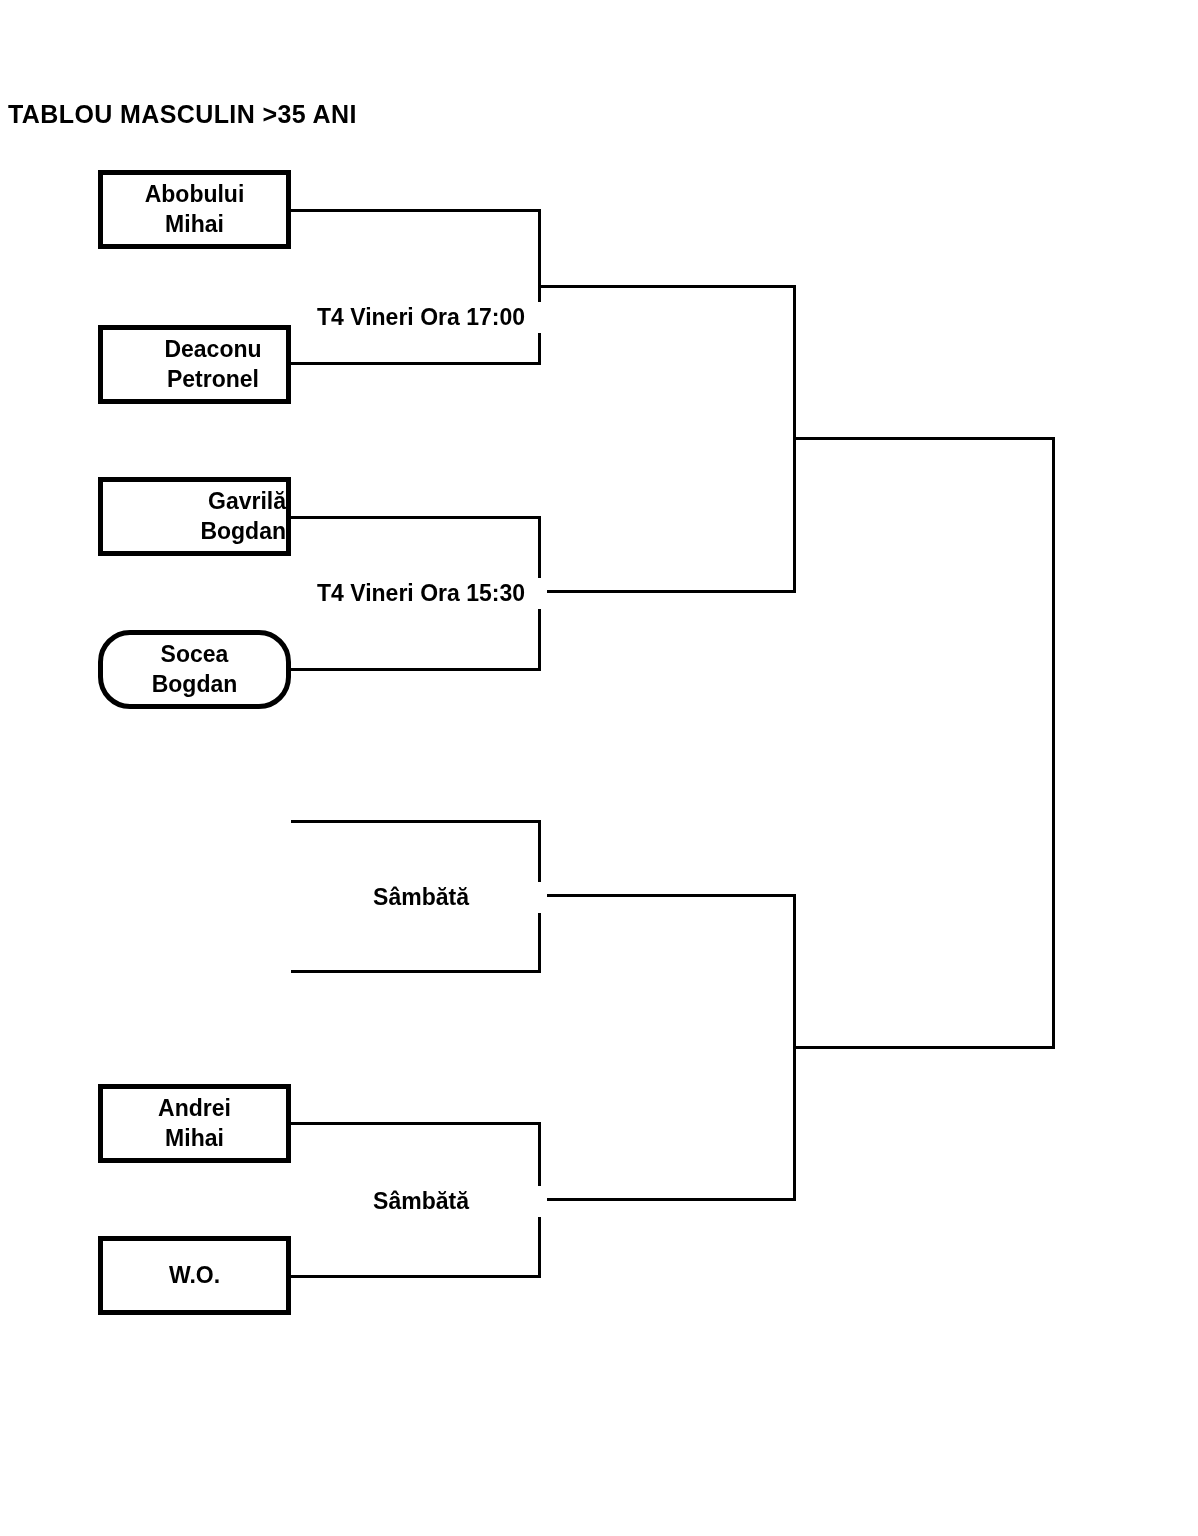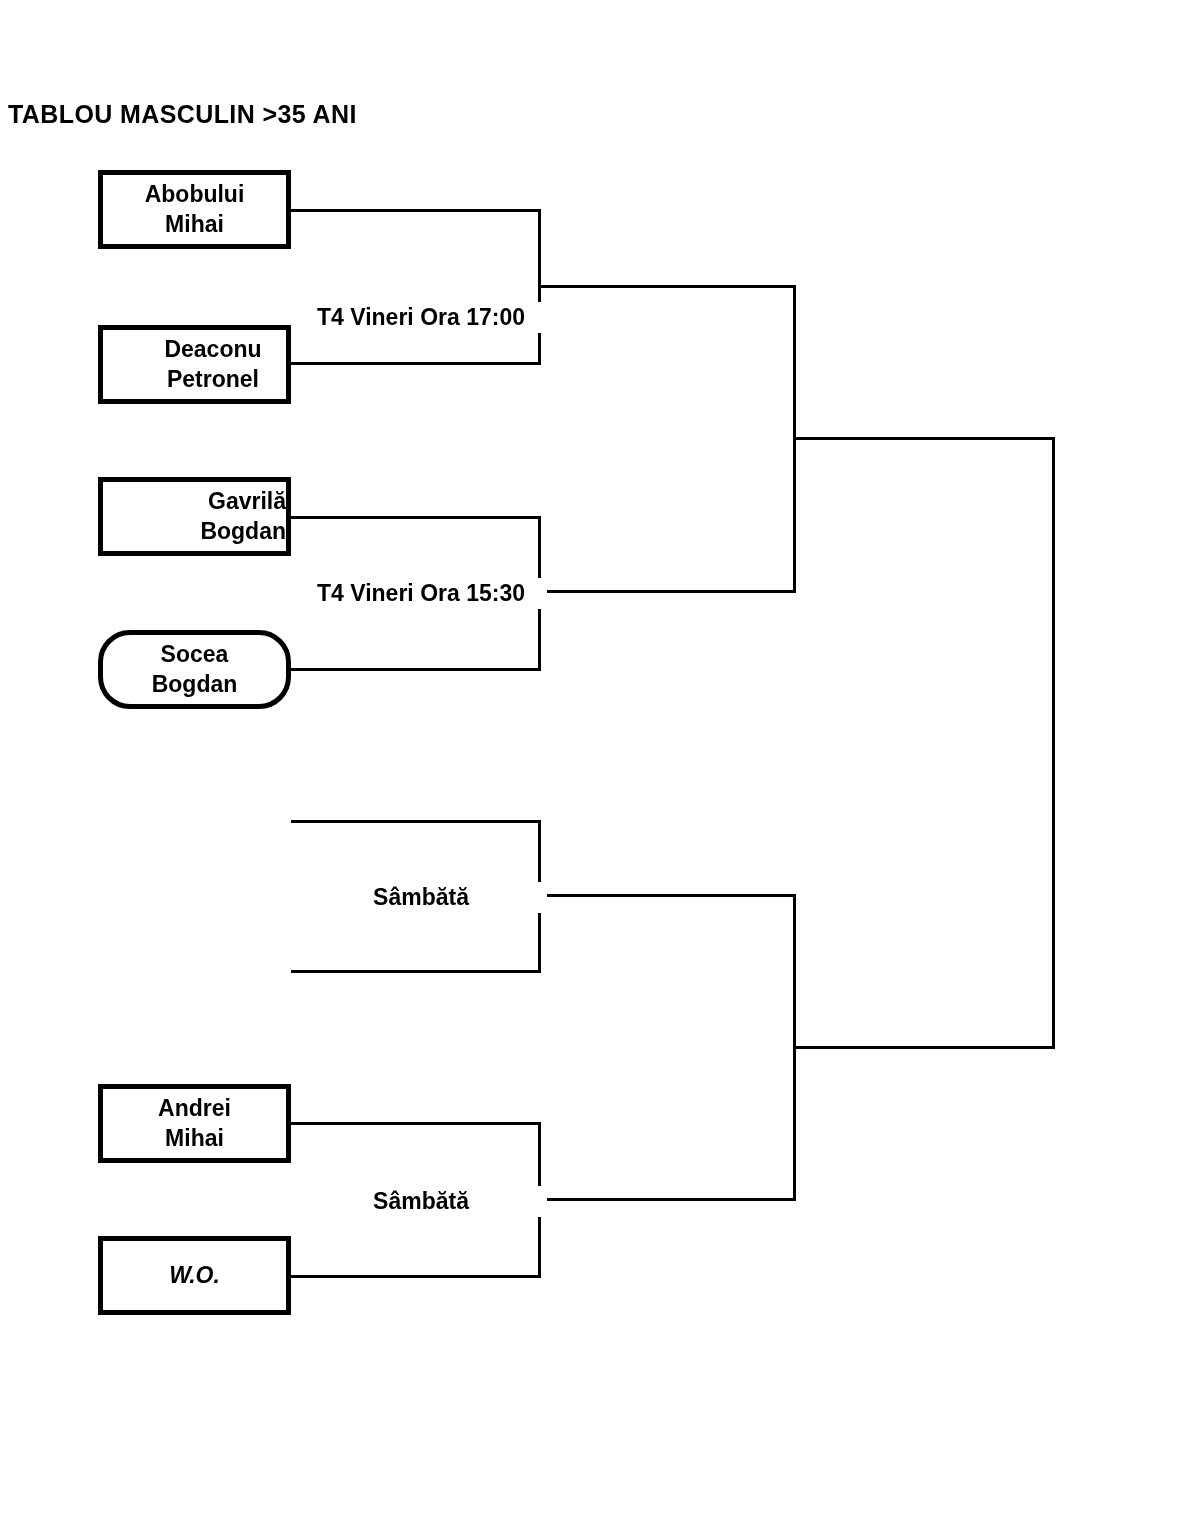--- a/index.html
+++ b/index.html
@@ -115,21 +115,21 @@
   <div class="hline" style="left:291px; top:820px; width:250px;"></div>
   <div class="hline" style="left:291px; top:970px; width:250px;"></div>
   <div class="vline" style="left:538px; top:820px; height:153px;"></div>
   <div class="hline" style="left:538px; top:894px; width:258px;"></div>
   <div class="match-label" style="left:295px; top:882px; width:240px;">Sâmbătă</div>
 
   <div class="competitor-box" style="top:1084px;">
     <span class="competitor-name">Andrei</span>
     <span class="competitor-name">Mihai</span>
   </div>
-  <div class="competitor-box" style="top:1236px;font-style:italic;">
+  <div class="competitor-box" style="top:1236px;">
     <span class="competitor-name">W.O.</span>
   </div>
   <div class="hline" style="left:291px; top:1122px; width:250px;"></div>
   <div class="hline" style="left:291px; top:1275px; width:250px;"></div>
   <div class="vline" style="left:538px; top:1122px; height:156px;"></div>
   <div class="hline" style="left:538px; top:1198px; width:258px;"></div>
   <div class="match-label" style="left:295px; top:1186px; width:240px;">Sâmbătă</div>
 
   <div class="vline" style="left:793px; top:894px; height:307px;"></div>
   <div class="hline" style="left:793px; top:1046px; width:262px;"></div>

